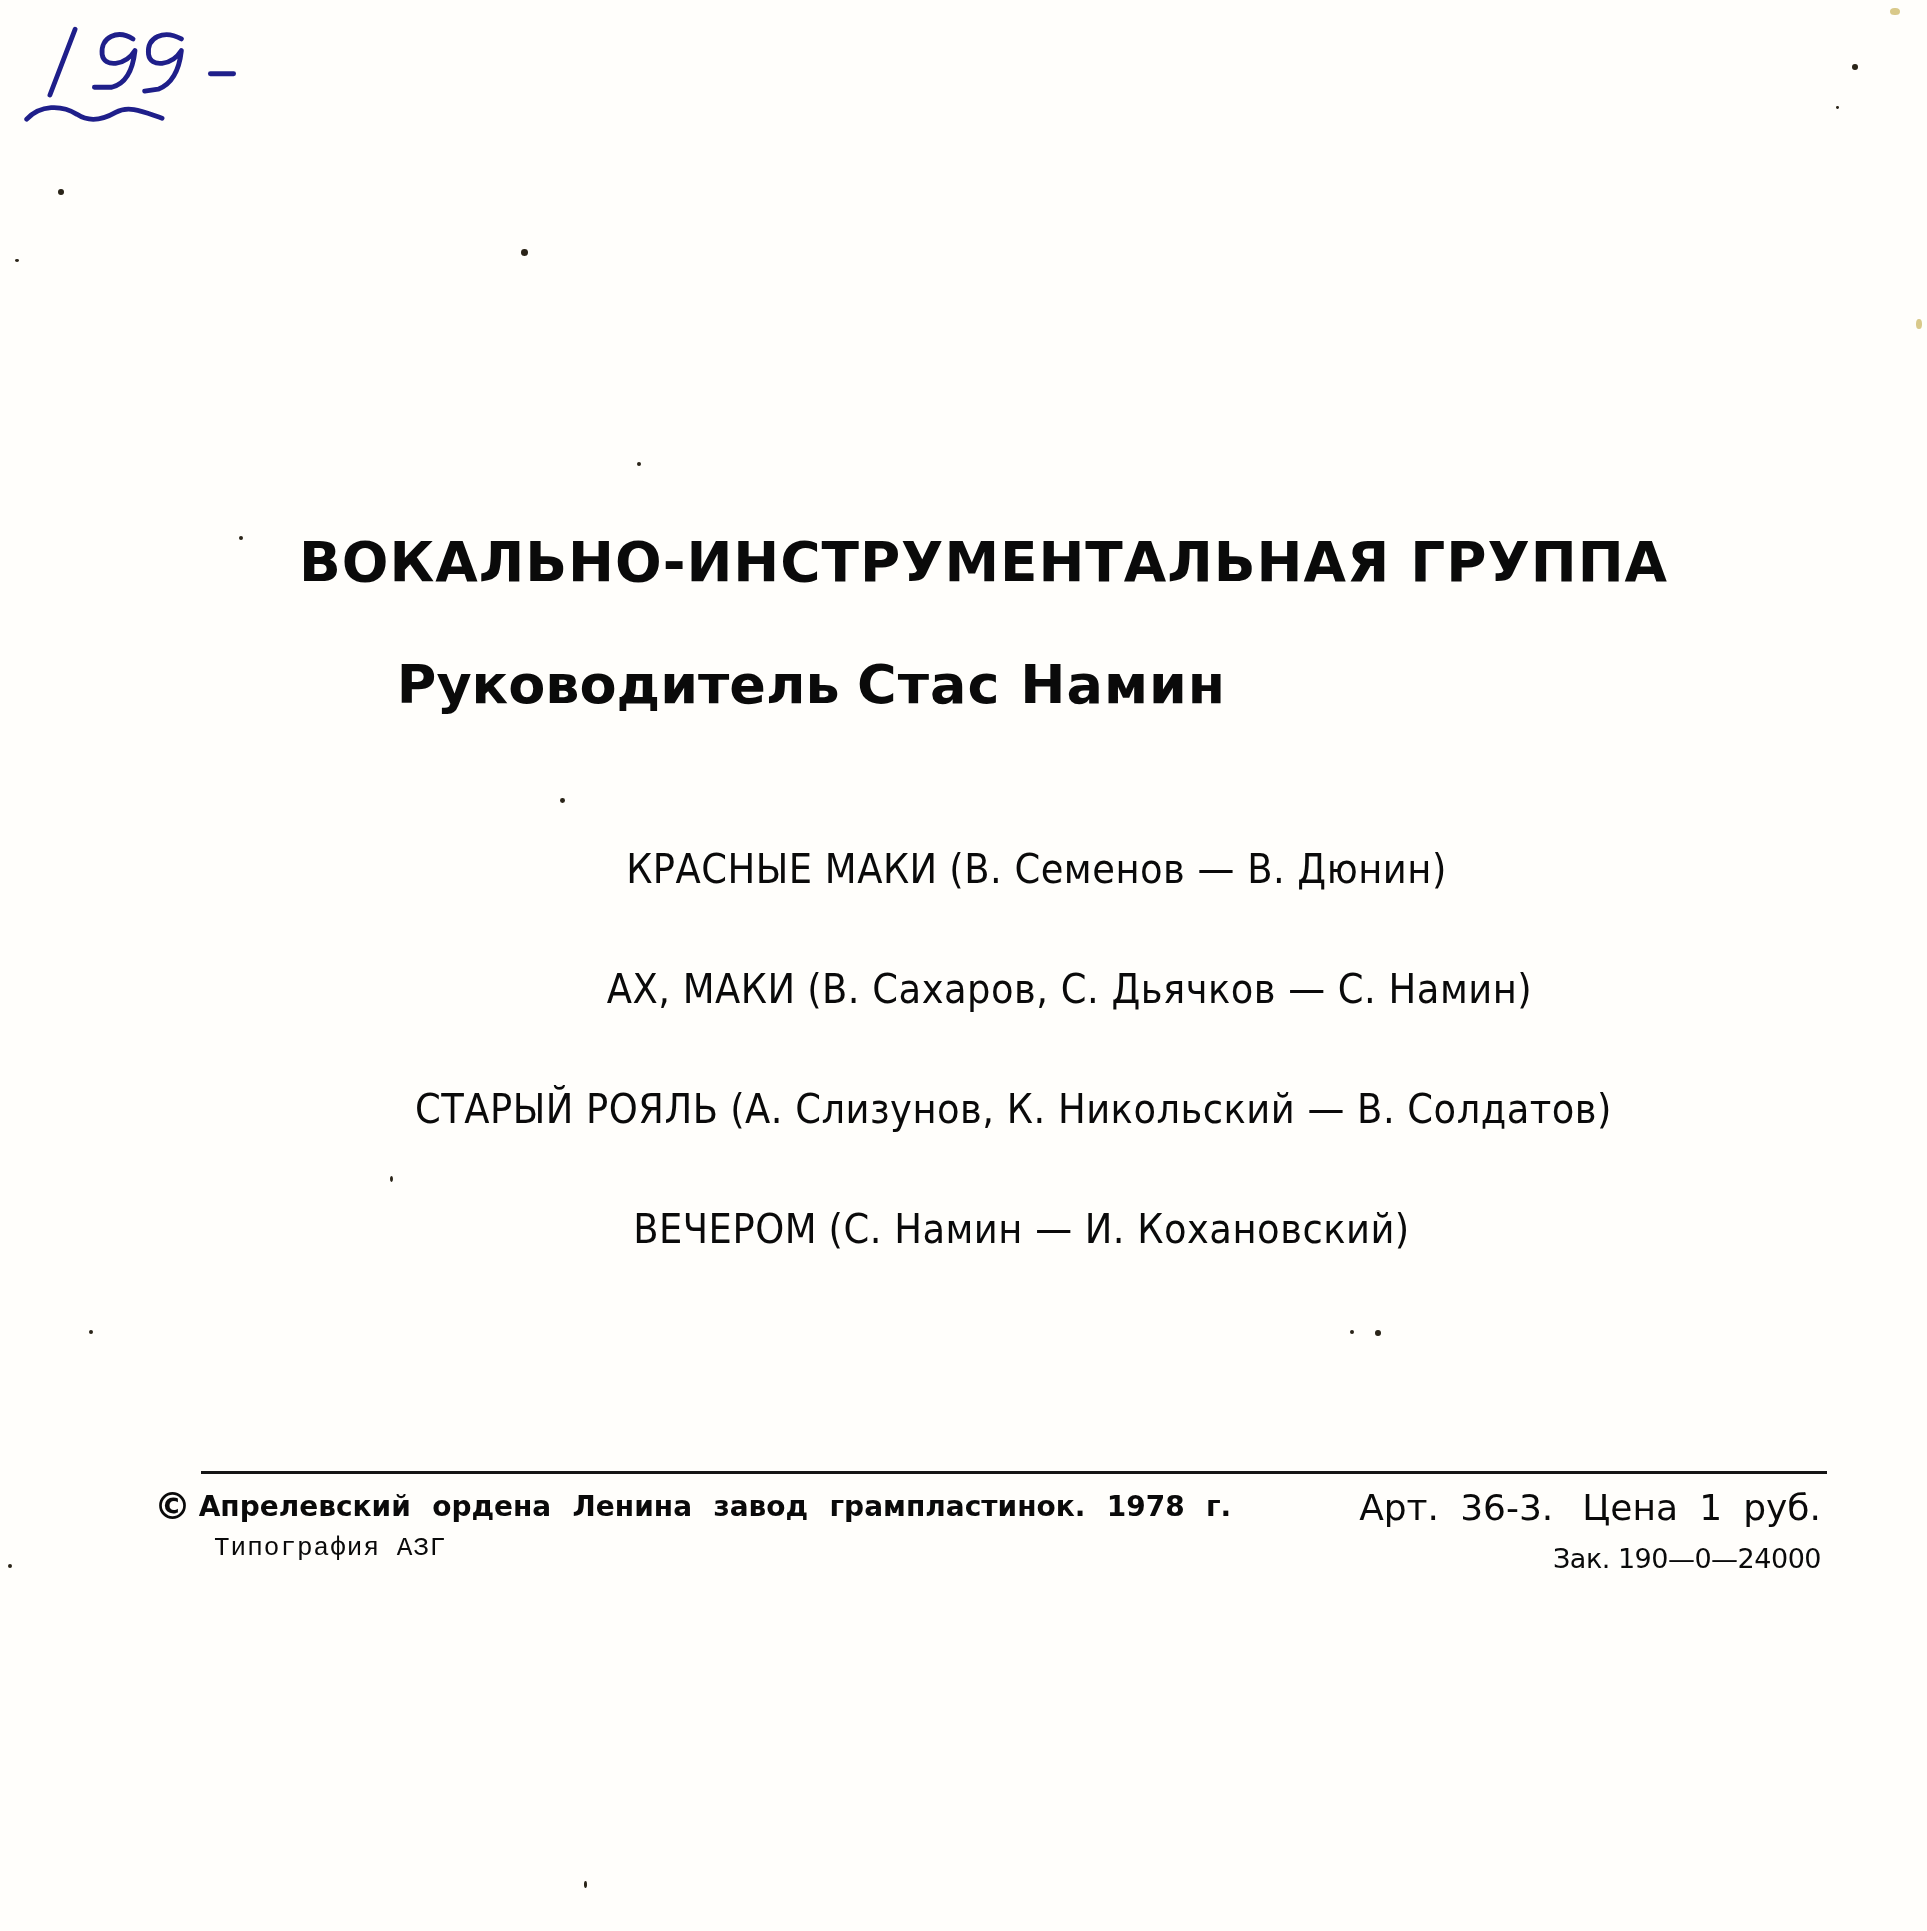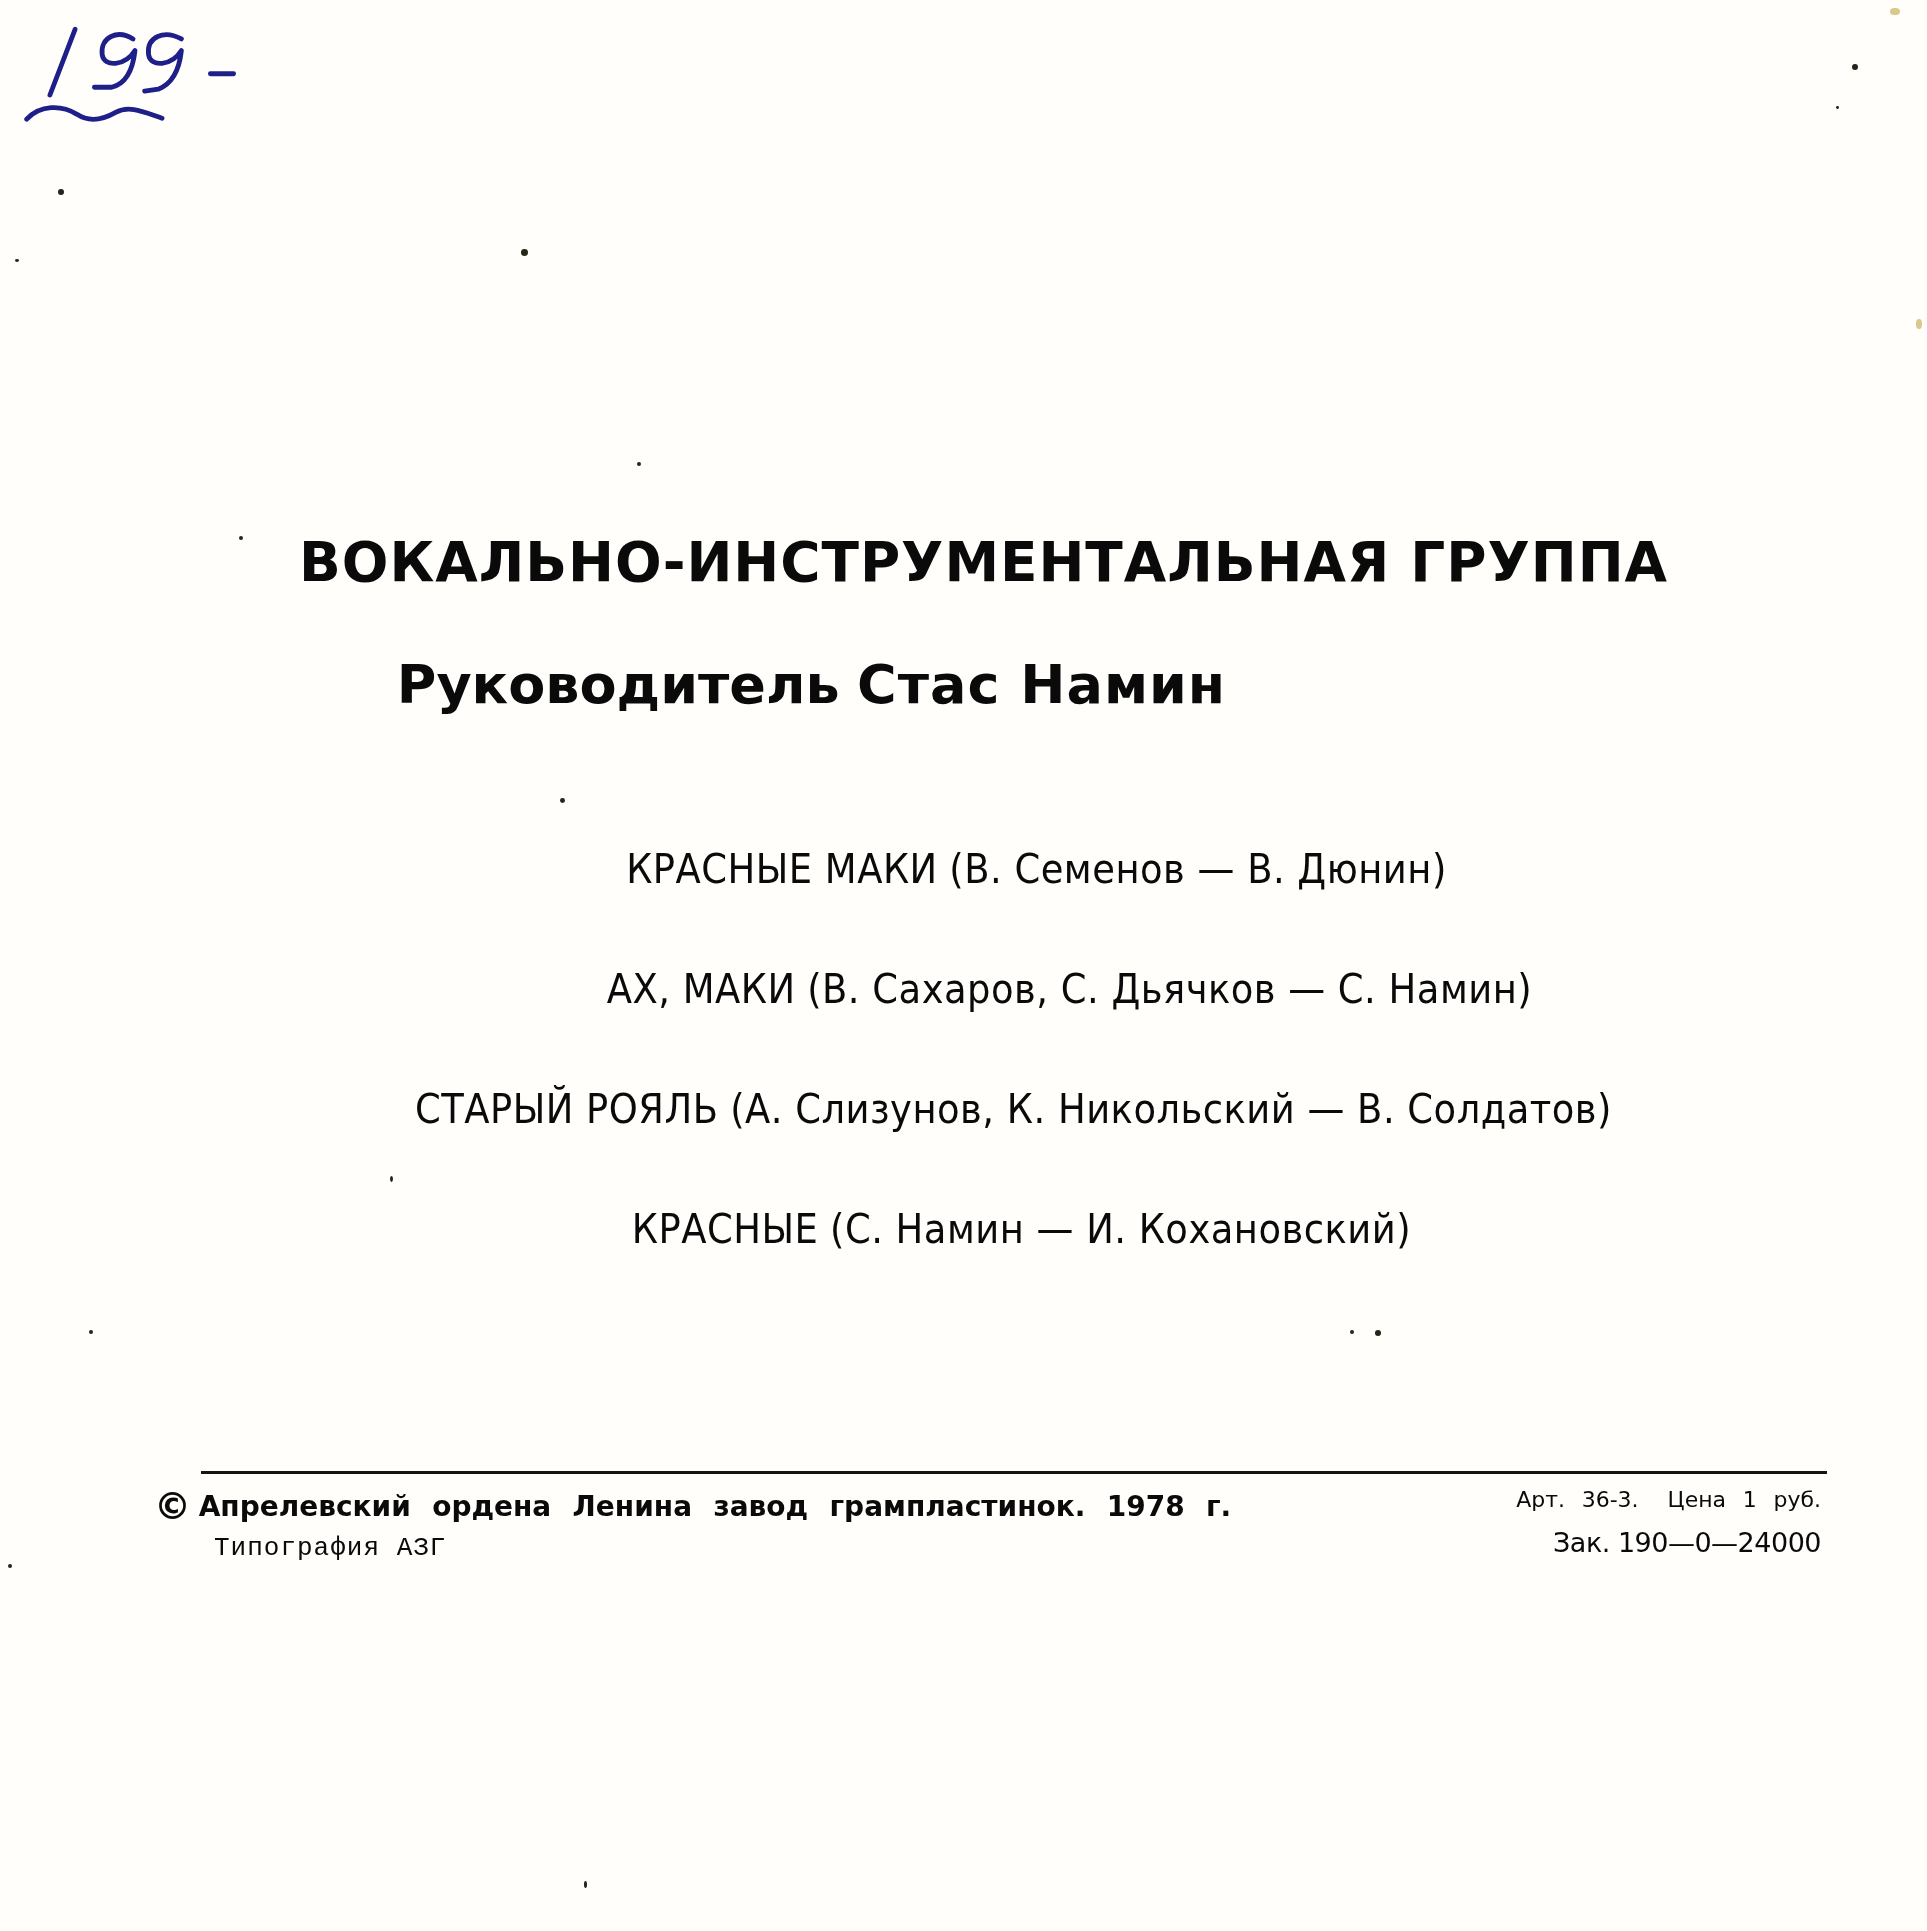--- a/index.html
+++ b/index.html
@@ -114,21 +114,21 @@
     }
     .footer-right {
       position: absolute;
       right: 106px;
       top: 1487px;
       text-align: right;
       white-space: nowrap;
       font-family: "DejaVu Sans", sans-serif;
     }
     .footer-right .art {
-      font-size: 22px;
+      font-size: 36px;
       word-spacing: 9.7px;
     }
     .footer-right .art span + span { margin-left: 29px; }
     .footer-right .order {
       margin-top: 15.4px;
       font-size: 27px;
       font-weight: normal;
       letter-spacing: -0.5px;
     }
   </style>
@@ -174,21 +174,21 @@
   <div class="track" style="top:15.4px;padding-left:73px">
     <span class="song">КРАСНЫЕ МАКИ</span><span>(В. Семенов — В. Дюнин)</span>
   </div>
   <div class="track" style="top:135px;padding-left:106px">
     <span class="song">АХ, МАКИ</span><span>(В. Сахаров, С. Дьячков — С. Намин)</span>
   </div>
   <div class="track" style="top:255px;padding-left:50px">
     <span class="song">СТАРЫЙ РОЯЛЬ</span><span>(А. Слизунов, К. Никольский — В. Солдатов)</span>
   </div>
   <div class="track" style="top:375px;padding-left:58px">
-    <span class="song">КРАСНЫЕ</span><span>(С. Намин — И. Кохановский)</span>
+    <span class="song">ВЕЧЕРОМ</span><span>(С. Намин — И. Кохановский)</span>
   </div>
 </div>
 
 <div class="footer-rule"></div>
 
 <div class="footer-left">
   <span class="copyright">©</span><span>Апрелевский ордена Ленина завод грампластинок. 1978 г.</span>
 </div>
 <div class="typography">Типография АЗГ</div>
 

